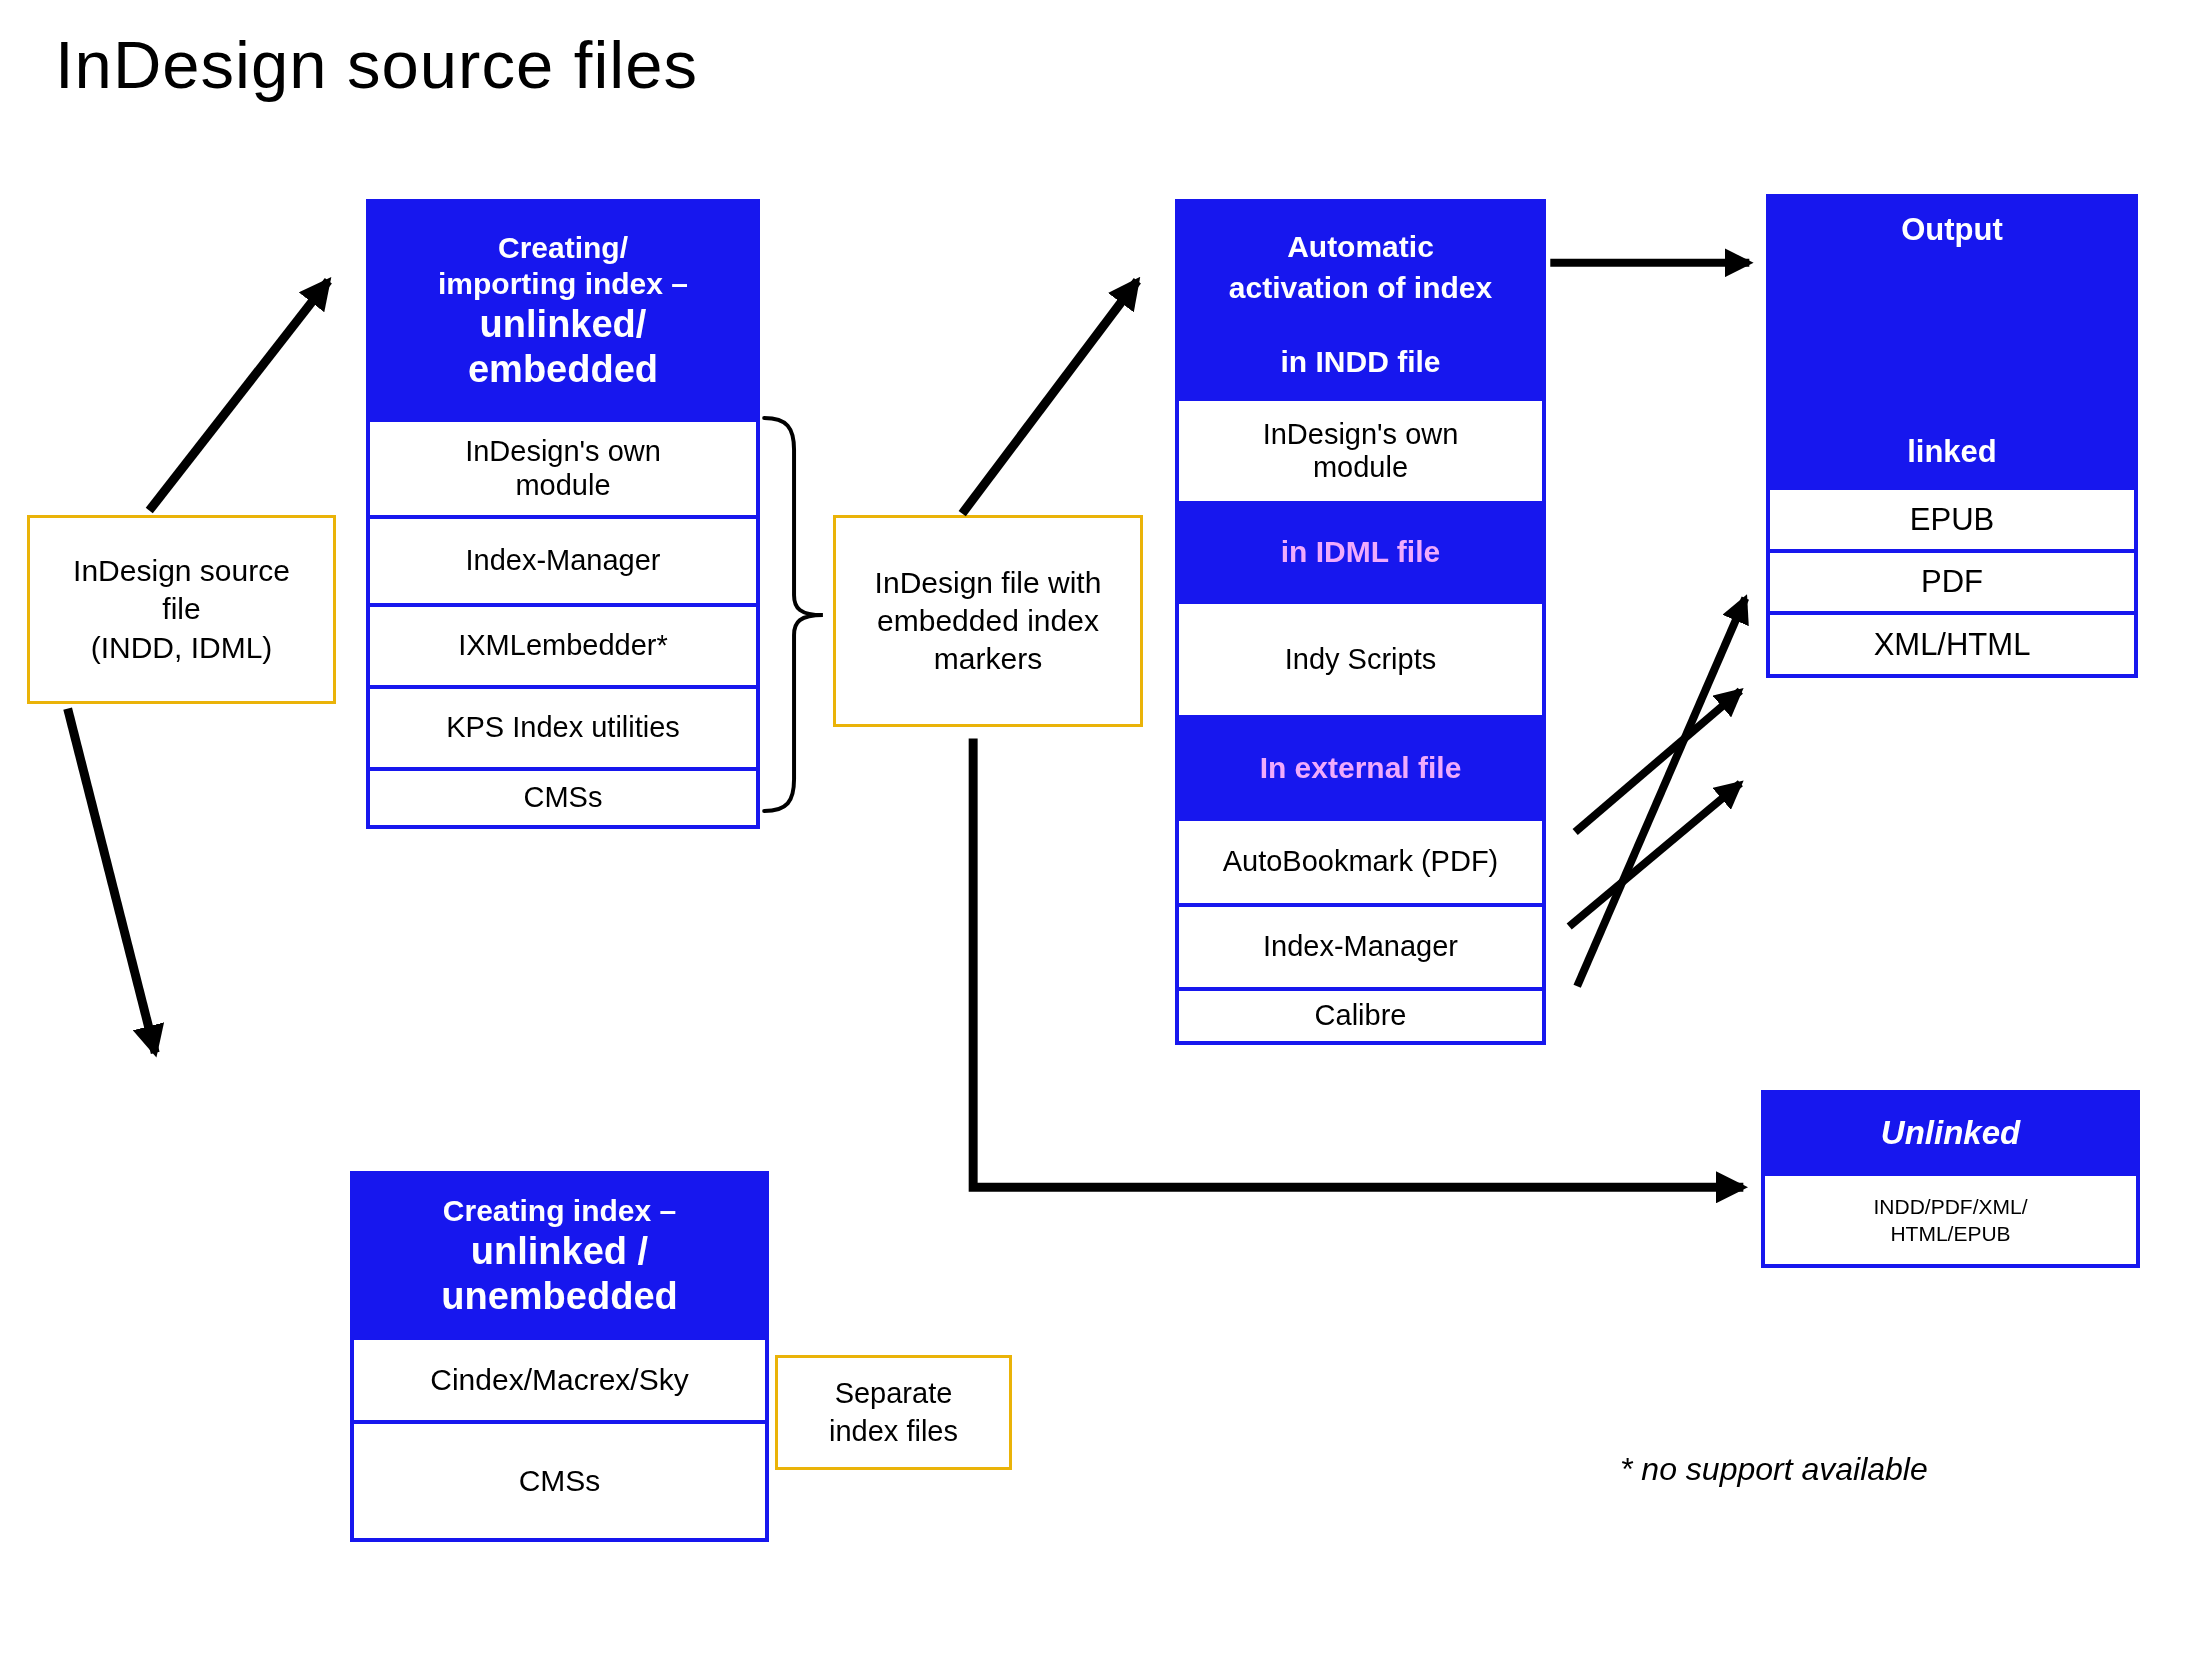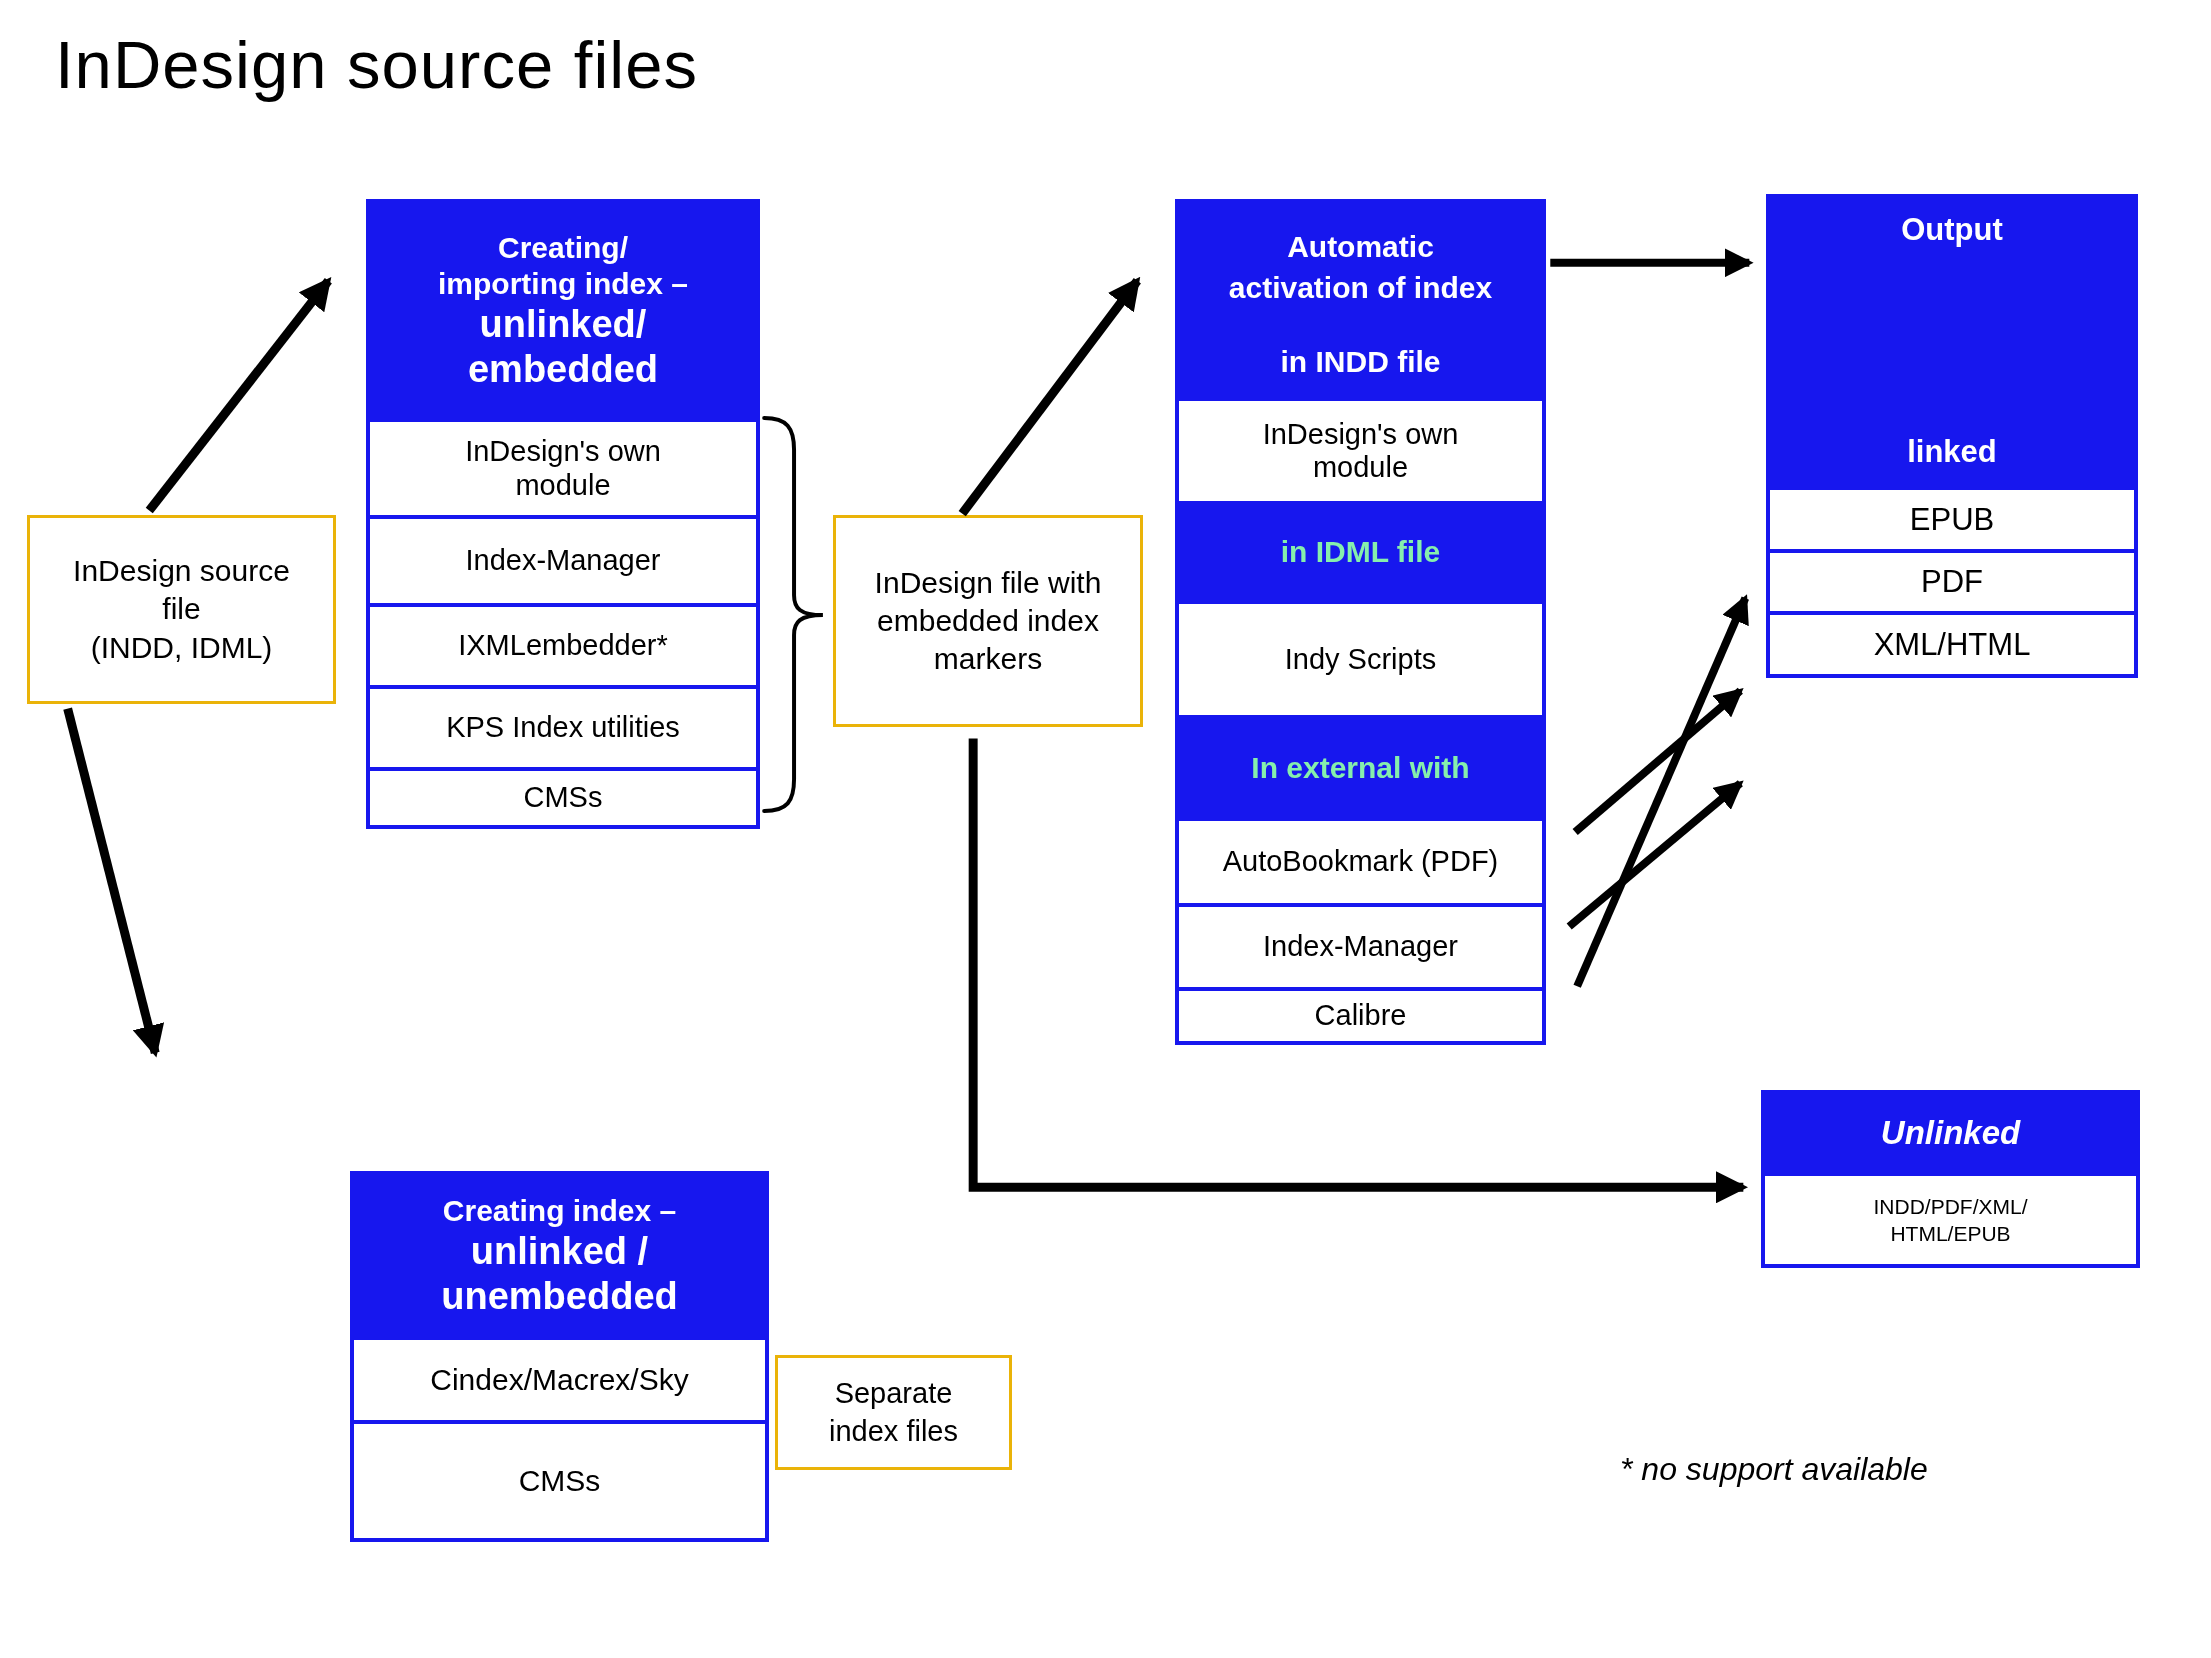--- a/index.html
+++ b/index.html
@@ -37,21 +37,21 @@
   #act .bluehdr.main{height:194px;display:flex;flex-direction:column;align-items:center;text-align:center;font-size:30px;}
   #act .act-header-text{padding-top:24px;line-height:1.35;}
   #act .act-indd{margin-top:auto;padding-bottom:18px;text-align:right;}
   #act .ar1{height:100px;}
   #act .ar2{height:95px;}
   #act .ar3{height:111px;}
   #act .ar4{height:98px;}
   #act .ar5{height:82px;}
   #act .ar6{height:80px;}
   #act .ar7{flex:1;}
-  #act .bluerow{background:#1717ee;color:#86efac;font-weight:bold;font-size:30px;border-top:4px solid #1717ee;}
+  #act .bluerow{background:#1717ee;color:#f0abfc;font-weight:bold;font-size:30px;border-top:4px solid #1717ee;}
 
   #out{left:1766px;top:194px;width:372px;height:484px;}
   #out .bluehdr{height:288px;display:flex;flex-direction:column;align-items:center;text-align:center;font-size:31px;}
   #out .out-title{padding-top:14px;}
   #out .out-linked{margin-top:auto;padding-bottom:16px;}
   #out .lrow{font-size:31px;flex:1;}
 
   #unl{left:1761px;top:1090px;width:379px;height:178px;}
   #unl .bluehdr{height:78px;display:flex;align-items:center;justify-content:center;
                 font-style:italic;font-size:33px;}
@@ -103,21 +103,21 @@
   <div class="abs bluebox" id="act">
     <div class="bluehdr main">
       <span class="act-header-text" data-bind="activation.header">Automatic
 activation of index</span>
       <span class="act-indd" data-bind="activation.indd_label">in INDD file</span>
     </div>
     <div class="lrow ar1" data-bind="activation.rows.0.label">InDesign's own
 module</div>
     <div class="lrow bluerow ar2" data-bind="activation.rows.1.label">in IDML file</div>
     <div class="lrow ar3" data-bind="activation.rows.2.label">Indy Scripts</div>
-    <div class="lrow bluerow ar4" data-bind="activation.rows.3.label">In external with</div>
+    <div class="lrow bluerow ar4" data-bind="activation.rows.3.label">In external file</div>
     <div class="lrow ar5" data-bind="activation.rows.4.label">AutoBookmark (PDF)</div>
     <div class="lrow ar6" data-bind="activation.rows.5.label">Index-Manager</div>
     <div class="lrow ar7" data-bind="activation.rows.6.label">Calibre</div>
   </div>
 
   <div class="abs bluebox" id="out">
     <div class="bluehdr">
       <span class="out-title" data-bind="output.title">Output</span>
       <span class="out-linked" data-bind="output.linked_label">linked</span>
     </div>

